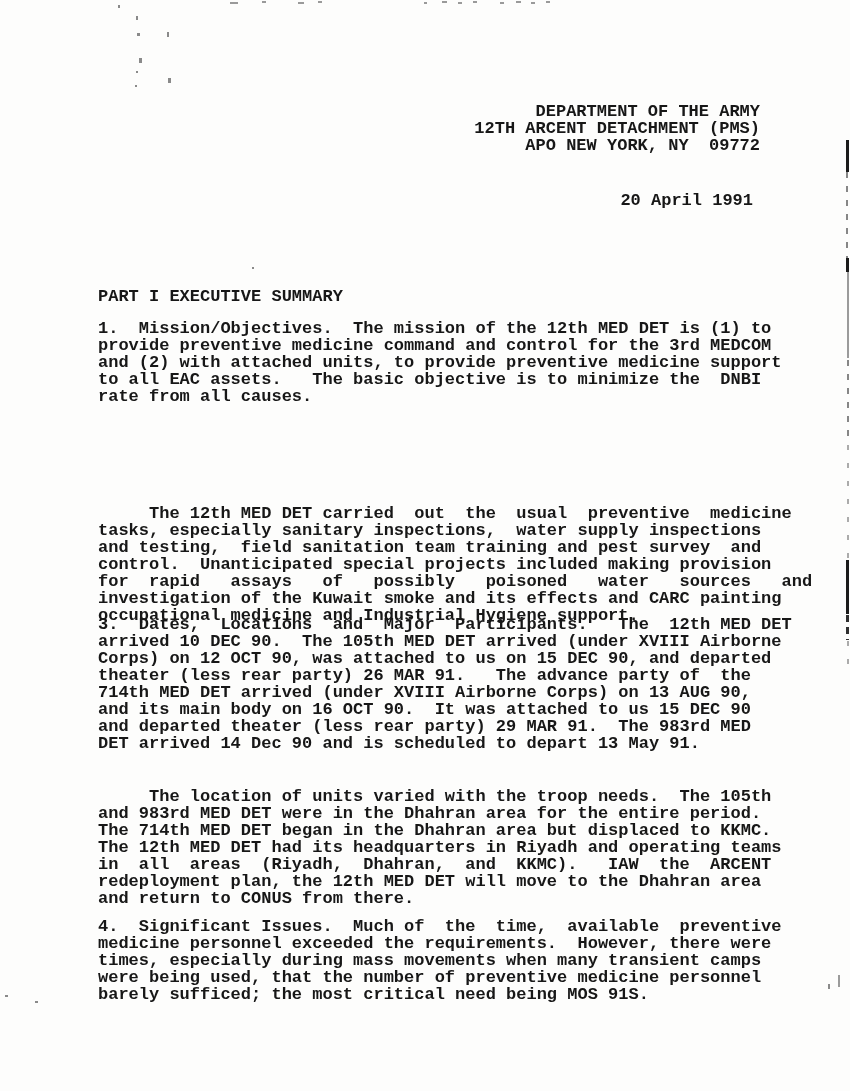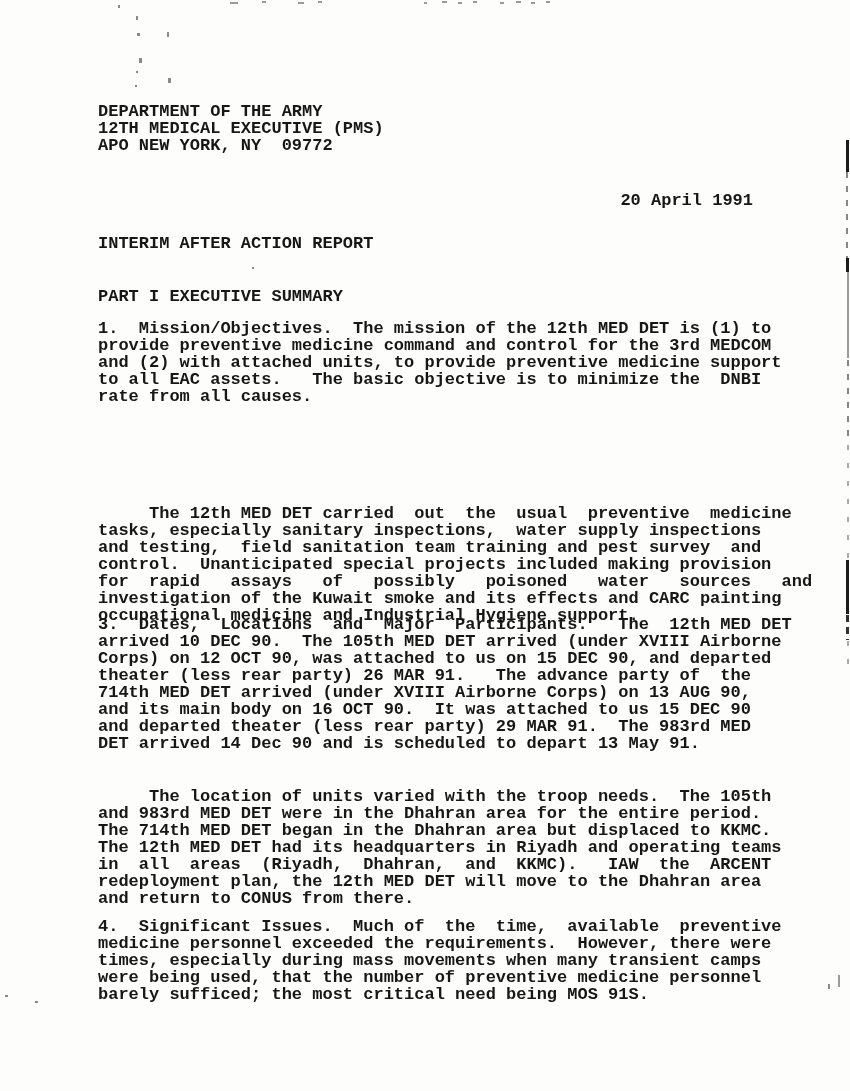--- a/index.html
+++ b/index.html
@@ -10,47 +10,46 @@
     background:#fdfdfc;
     overflow:hidden;
     font-family:"Liberation Mono","DejaVu Sans Mono",monospace;
     font-weight:700;
     font-size:17px;
     line-height:17px;
     color:#171717;
     letter-spacing:0px;
   }
   .txt { position:absolute; white-space:pre; }
-  .center-block { left:98px; width:662px; text-align:left; }
+  .center-block { left:98px; width:662px; text-align:right; }
   .right-block  { left:98px; width:655px; text-align:right;margin-top:8px; }
   .body-col     { left:98px; }
   
   .art { position:absolute; }
   .vdash-dark  { width:3px; background:repeating-linear-gradient(to bottom,#2f2f2f 0 7px,transparent 7px 12px); }
   .vdash-gray  { width:2px; background:repeating-linear-gradient(to bottom,#868686 0 6px,transparent 6px 14px); }
   .vdash-faint { width:2px; background:repeating-linear-gradient(to bottom,#ababab 0 5px,transparent 5px 18px); }
   .vsolid-black{ width:3px; background:#1b1b1b; }
   .vsolid-gray { width:2px; background:#9b9b9b; }
   .speck { background:#8a8a8a; }
   .tick  { height:2px; background:#9a9a9a; }
 </style>
 </head>
 <body>
 
 <div class="page">
 
   <div class="letterhead">
     <div class="txt center-block" style="top:103px">DEPARTMENT OF THE ARMY</div>
-    <div class="txt center-block" style="top:120px">12TH MEDICAL EXECUTIVE (PMS)</div>
+    <div class="txt center-block" style="top:120px">12TH ARCENT DETACHMENT (PMS)</div>
     <div class="txt center-block" style="top:137px">APO NEW YORK, NY  09772</div>
   </div>
 
   <div class="txt right-block" style="top:184px">20 April 1991</div>
 
-  <div class="txt center-block" style="top:235px">INTERIM AFTER ACTION REPORT</div>
 
   <div class="txt body-col" style="top:288px">PART I EXECUTIVE SUMMARY</div>
 
   <div class="txt body-col" style="top:320px">1.  Mission/Objectives.  The mission of the 12th MED DET is (1) to
 provide preventive medicine command and control for the 3rd MEDCOM
 and (2) with attached units, to provide preventive medicine support
 to all EAC assets.   The basic objective is to minimize the  DNBI
 rate from all causes.</div>
   <div class="txt body-col" style="top:505px">     The 12th MED DET carried  out  the  usual  preventive  medicine
 tasks, especially sanitary inspections,  water supply inspections

